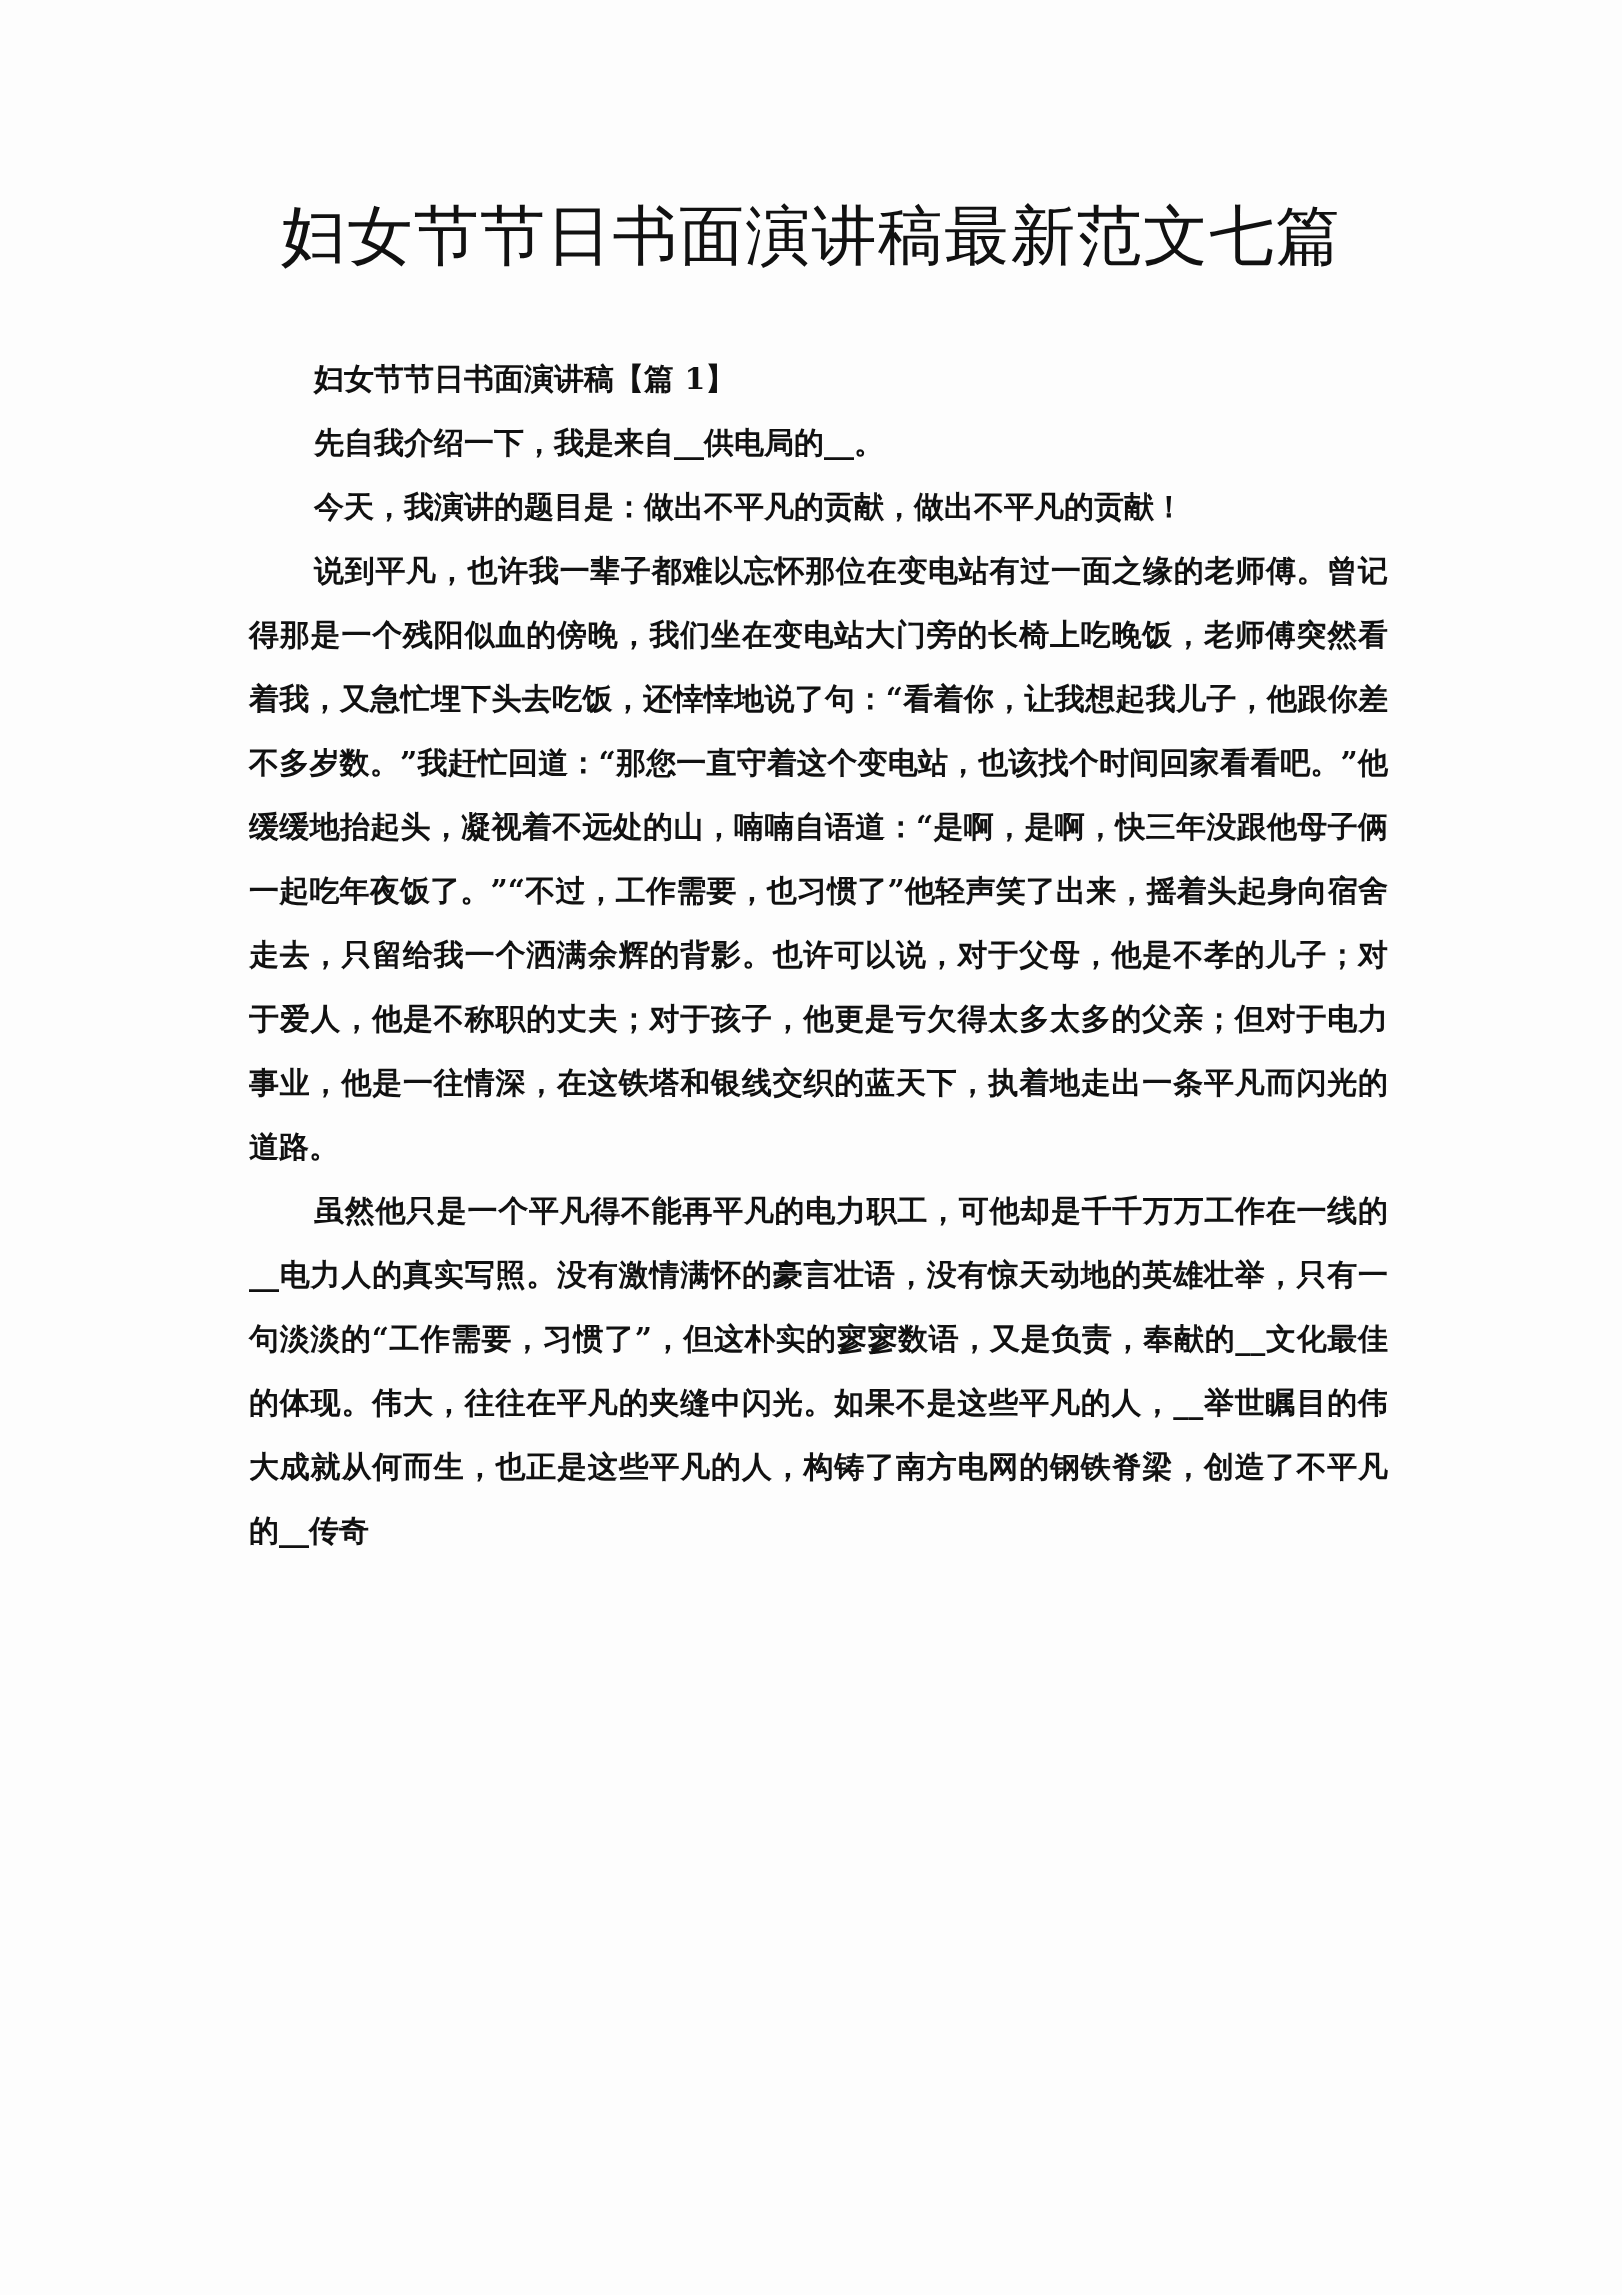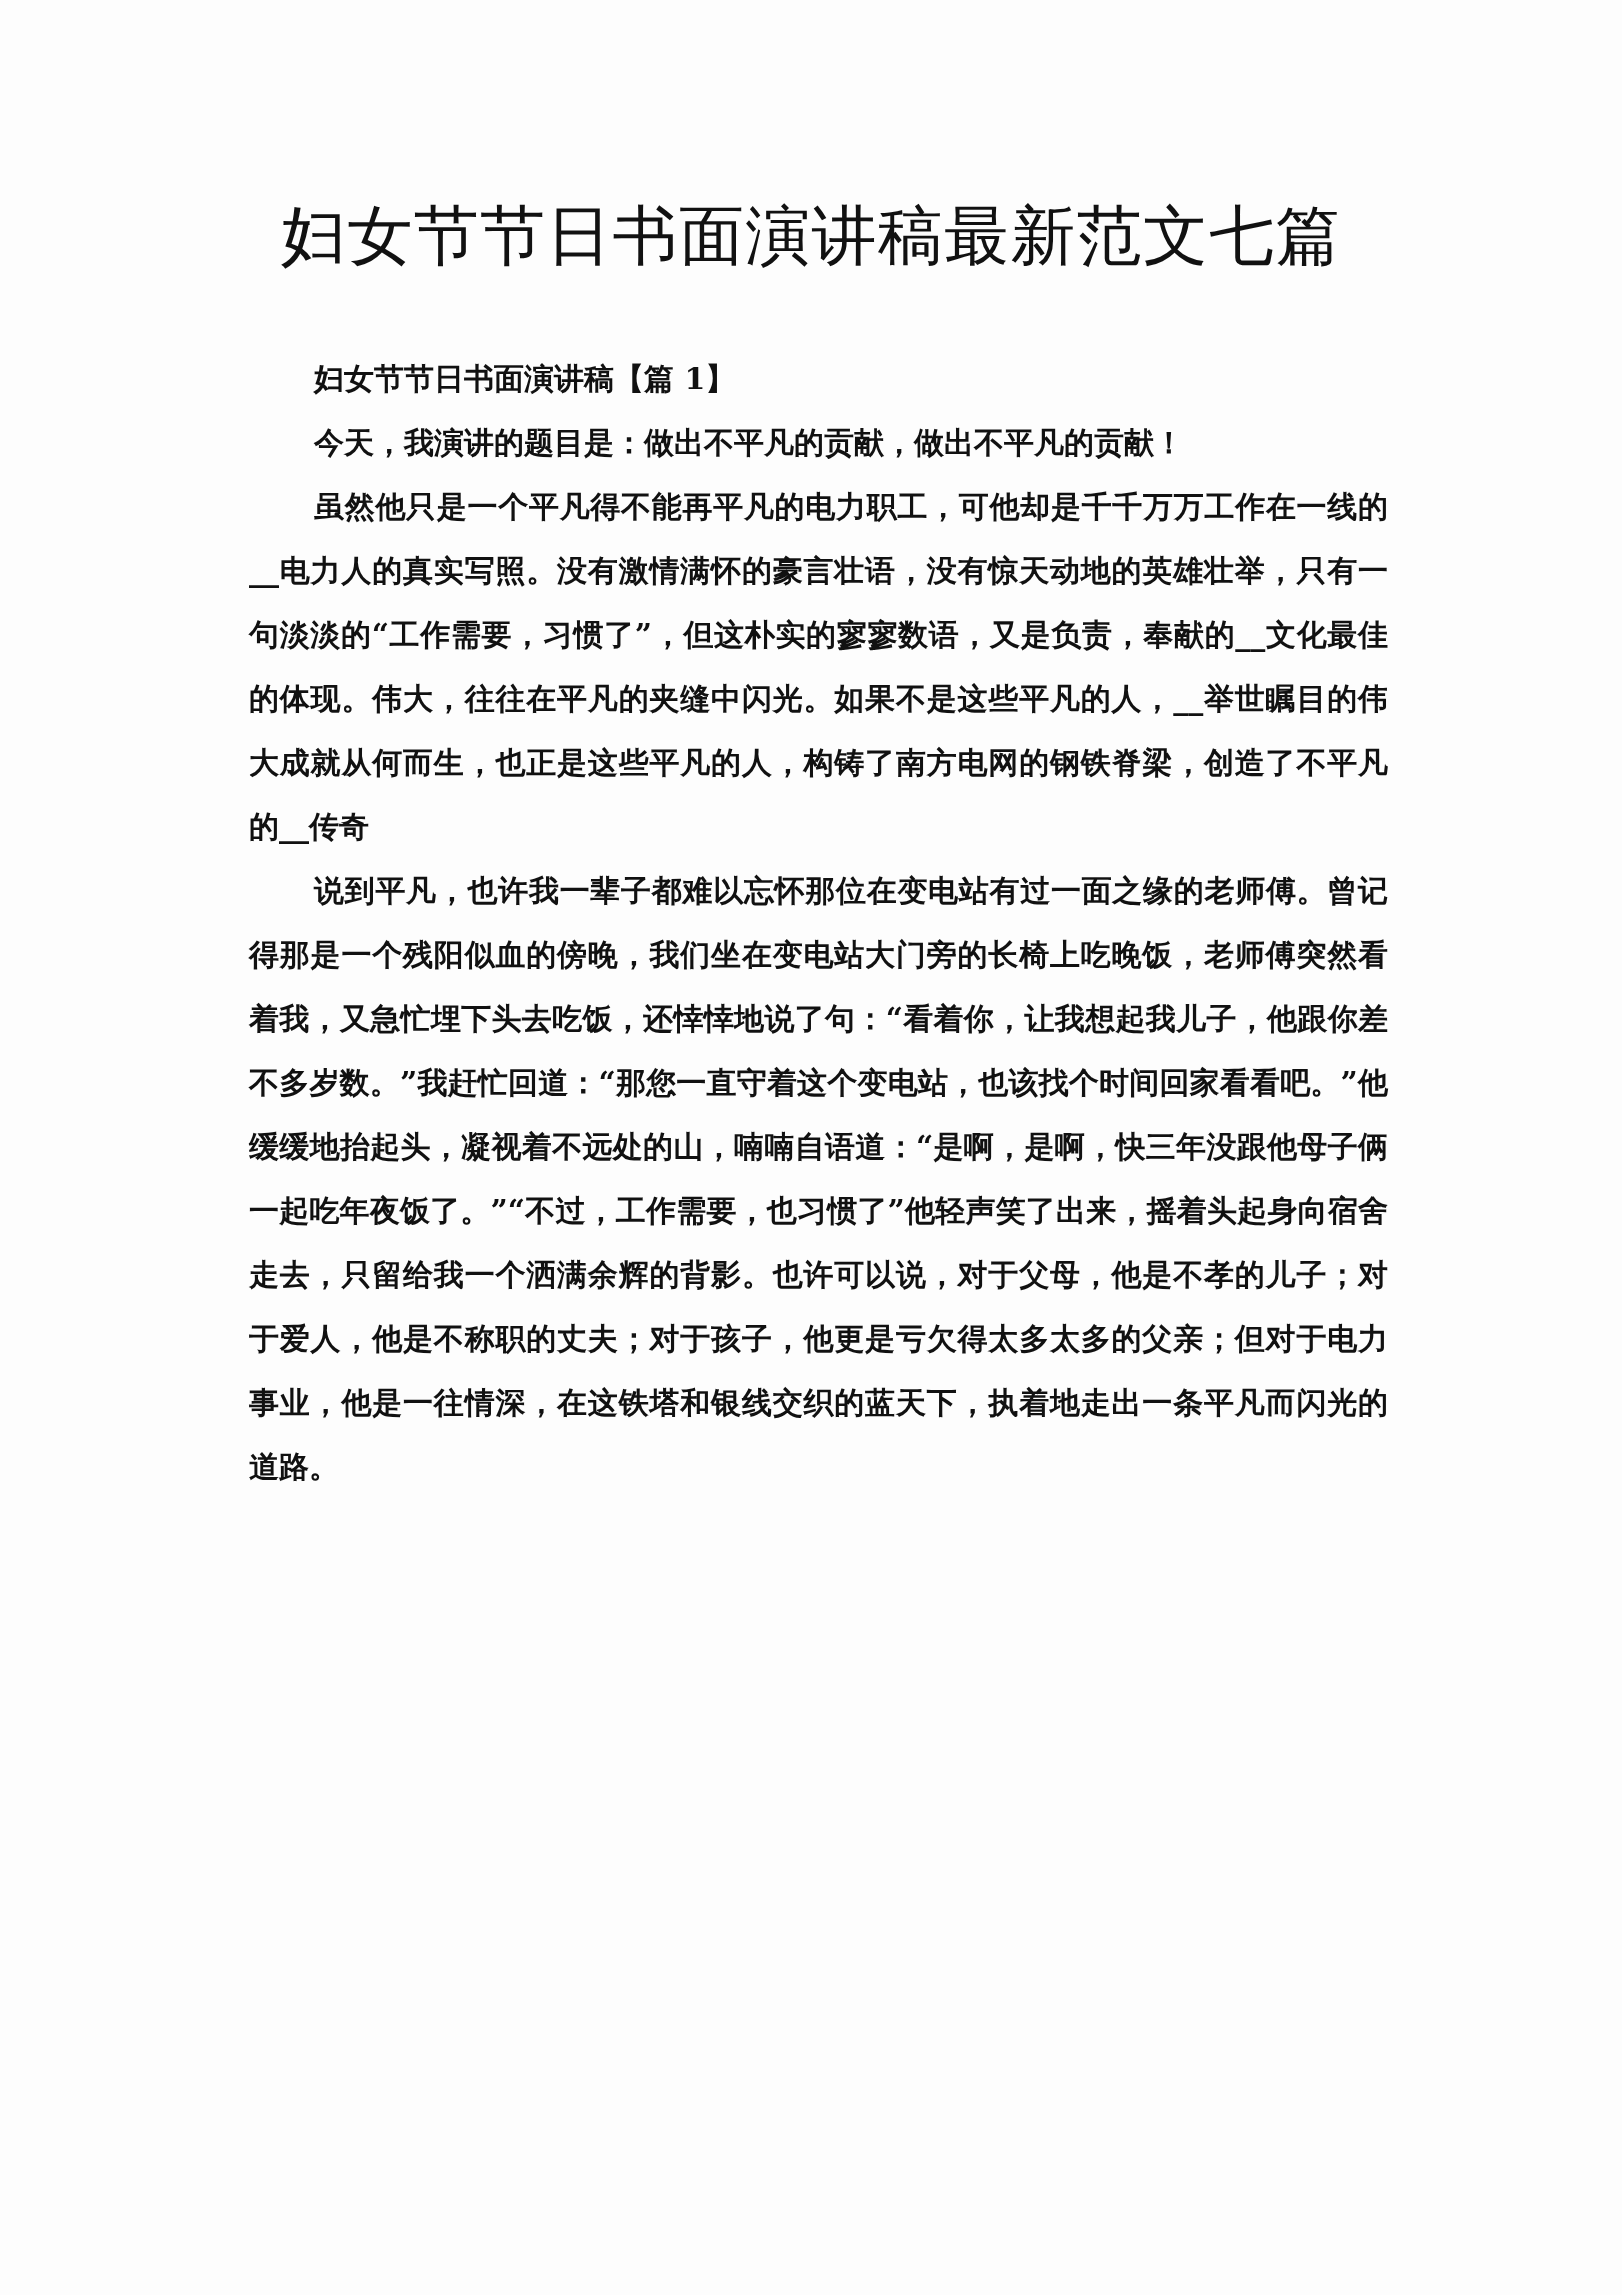--- a/index.html
+++ b/index.html
@@ -56,18 +56,19 @@
     }
   </style>
 </head>
 <body>
 
 <div class="page">
   <h1 class="doc-title">妇女节节日书面演讲稿最新范文七篇</h1>
 
   <div class="body-text">
     <p class="para short">妇女节节日书面演讲稿【篇 1】</p>
+    <p class="para short">先自我介绍一下，我是来自__供电局的__。</p>
     <p class="para short">今天，我演讲的题目是：做出不平凡的贡献，做出不平凡的贡献！</p>
+    <p class="para indent">说到平凡，也许我一辈子都难以忘怀那位在变电站有过一面之缘的老师傅。曾记得那是一个残阳似血的傍晚，我们坐在变电站大门旁的长椅上吃晚饭，老师傅突然看着我，又急忙埋下头去吃饭，还悻悻地说了句：“看着你，让我想起我儿子，他跟你差不多岁数。”我赶忙回道：“那您一直守着这个变电站，也该找个时间回家看看吧。”他缓缓地抬起头，凝视着不远处的山，喃喃自语道：“是啊，是啊，快三年没跟他母子俩一起吃年夜饭了。”“不过，工作需要，也习惯了”他轻声笑了出来，摇着头起身向宿舍走去，只留给我一个洒满余辉的背影。也许可以说，对于父母，他是不孝的儿子；对于爱人，他是不称职的丈夫；对于孩子，他更是亏欠得太多太多的父亲；但对于电力事业，他是一往情深，在这铁塔和银线交织的蓝天下，执着地走出一条平凡而闪光的道路。</p>
     <p class="para indent">虽然他只是一个平凡得不能再平凡的电力职工，可他却是千千万万工作在一线的__电力人的真实写照。没有激情满怀的豪言壮语，没有惊天动地的英雄壮举，只有一句淡淡的“工作需要，习惯了”，但这朴实的寥寥数语，又是负责，奉献的__文化最佳的体现。伟大，往往在平凡的夹缝中闪光。如果不是这些平凡的人，__举世瞩目的伟大成就从何而生，也正是这些平凡的人，构铸了南方电网的钢铁脊梁，创造了不平凡的__传奇</p>
-    <p class="para indent">说到平凡，也许我一辈子都难以忘怀那位在变电站有过一面之缘的老师傅。曾记得那是一个残阳似血的傍晚，我们坐在变电站大门旁的长椅上吃晚饭，老师傅突然看着我，又急忙埋下头去吃饭，还悻悻地说了句：“看着你，让我想起我儿子，他跟你差不多岁数。”我赶忙回道：“那您一直守着这个变电站，也该找个时间回家看看吧。”他缓缓地抬起头，凝视着不远处的山，喃喃自语道：“是啊，是啊，快三年没跟他母子俩一起吃年夜饭了。”“不过，工作需要，也习惯了”他轻声笑了出来，摇着头起身向宿舍走去，只留给我一个洒满余辉的背影。也许可以说，对于父母，他是不孝的儿子；对于爱人，他是不称职的丈夫；对于孩子，他更是亏欠得太多太多的父亲；但对于电力事业，他是一往情深，在这铁塔和银线交织的蓝天下，执着地走出一条平凡而闪光的道路。</p>
   </div>
 </div>
 
 
 </body></html>

